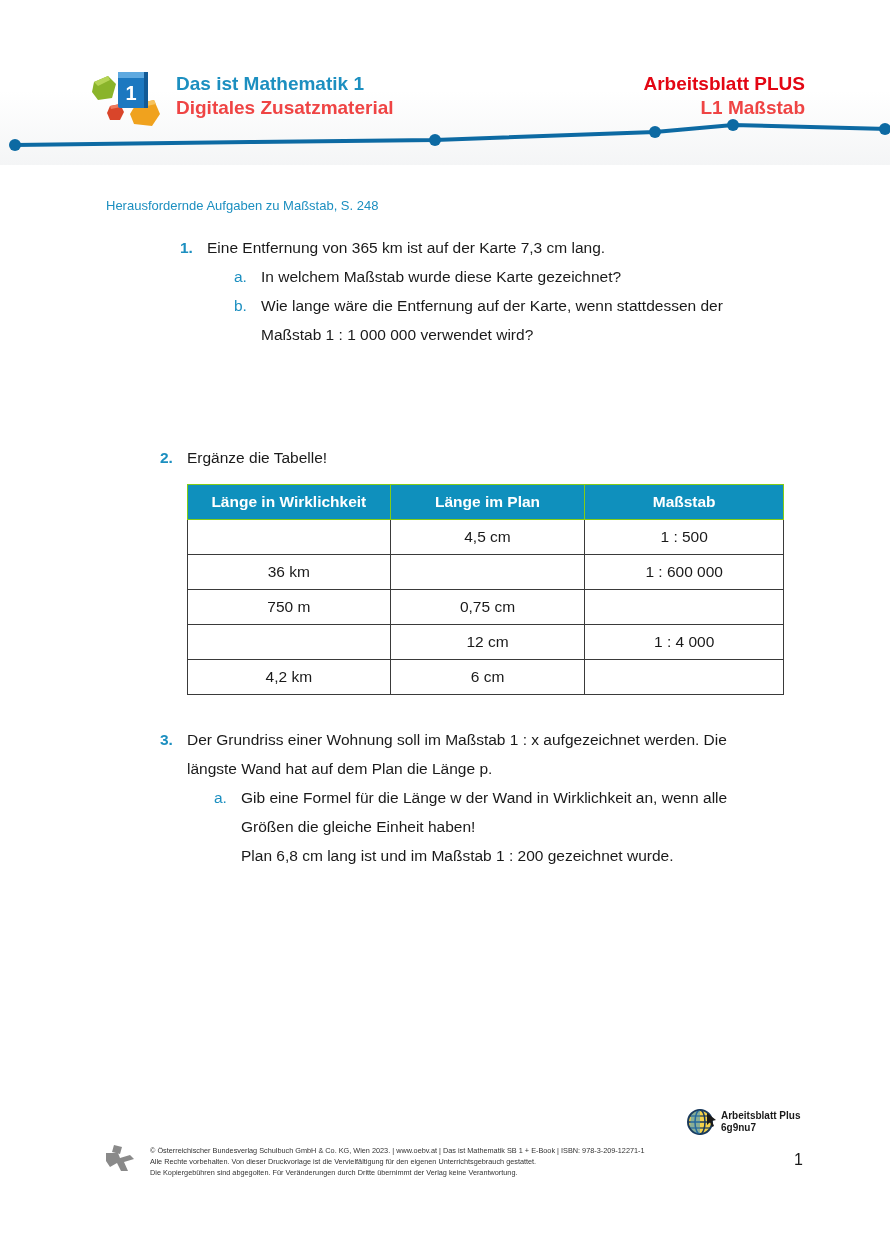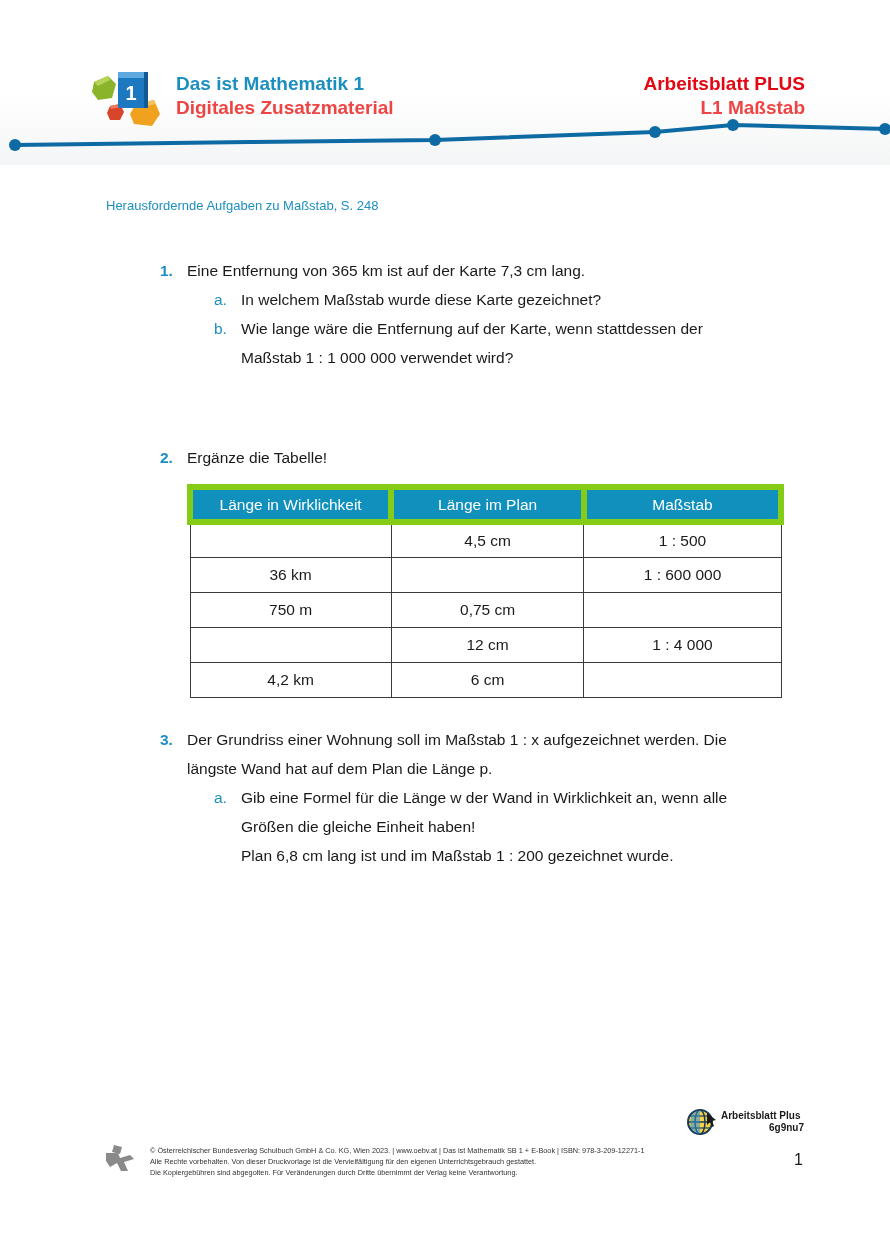--- a/index.html
+++ b/index.html
@@ -19,30 +19,30 @@
 
     .task { position: absolute; left: 160px; font-size: 15.5px; line-height: 29px; color: #1a1a1a; }
     .task .num { display: inline-block; width: 27px; color: #1c8fc0; font-weight: bold; }
     .line { white-space: nowrap; }
     .indent1 { padding-left: 27px; }
     .sub { padding-left: 54px; white-space: nowrap; }
     .sub .letter { display: inline-block; width: 27px; color: #1c8fc0; }
     .sub-cont { padding-left: 81px; white-space: nowrap; }
 
     table.scale { position: absolute; left: 187px; top: 484px; width: 597px; border-collapse: collapse; font-size: 15.5px; }
-    table.scale th { background: #0f90bd; color: #ffffff; font-weight: normal; height: 35px; border: 6px solid #84cc16; text-align: center; }
+    table.scale th { background: #0f90bd; color: #ffffff; font-weight: bold; height: 35px; border: 1px solid #84cc16; text-align: center; }
     table.scale td { height: 35px; border: 1px solid #3a3a3a; text-align: center; color: #1a1a1a; }
     table.scale col.c1 { width: 203px; }
     table.scale col.c2 { width: 195px; }
     table.scale col.c3 { width: 199px; }
 
     .ap-badge { position: absolute; left: 687px; top: 1107px; width: 120px; height: 30px; }
     .ap-globe { position: absolute; left: 0; top: 0; width: 30px; height: 30px; }
     .ap-title { position: absolute; left: 34px; top: 3px; font-size: 10px; font-weight: bold; color: #1a1a1a; white-space: nowrap; }
-    .ap-code { position: absolute; left: 34px; top: 15px; font-size: 10px; font-weight: bold; color: #1a1a1a; margin-left: 48px; }
+    .ap-code { position: absolute; left: 34px; top: 15px; font-size: 10px; font-weight: bold; color: #1a1a1a; }
 
     .footer-logo { position: absolute; left: 104px; top: 1143px; width: 32px; height: 30px; }
     .footer-text { position: absolute; left: 150px; top: 1145px; font-size: 7.3px; line-height: 11px; color: #333333; white-space: nowrap; }
     .page-num { position: absolute; left: 794px; top: 1151px; font-size: 16px; color: #1a1a1a; }
   </style>
 </head>
 <body>
 
 <div class="header-band"></div>
 
@@ -68,21 +68,21 @@
   <polyline points="15,30 250,27 435,25 655,17 733,10 888,14" fill="none" stroke="#0d6aa3" stroke-width="4"></polyline>
   <circle cx="15" cy="30" r="6" fill="#0d6aa3"></circle>
   <circle cx="435" cy="25" r="6" fill="#0d6aa3"></circle>
   <circle cx="655" cy="17" r="6" fill="#0d6aa3"></circle>
   <circle cx="733" cy="10" r="6" fill="#0d6aa3"></circle>
   <circle cx="885" cy="14" r="6" fill="#0d6aa3"></circle>
 </svg>
 
 <div class="page-title">Herausfordernde Aufgaben zu Maßstab, S. 248</div>
 
-<div class="task" style="top: 256px;">
+<div class="task" style="top: 233px; margin-left: 20px;">
   <div class="line">
     <span class="num">1.</span><span>Eine Entfernung von 365 km ist auf der Karte 7,3 cm lang.</span>
   </div>
   <div class="line sub">
     <span class="letter">a.</span><span>In welchem Maßstab wurde diese Karte gezeichnet?</span>
   </div>
   <div class="line sub">
     <span class="letter">b.</span><span>Wie lange wäre die Entfernung auf der Karte, wenn stattdessen der</span>
   </div>
   <div class="line sub-cont">Maßstab 1 : 1 000 000 verwendet wird?</div>

